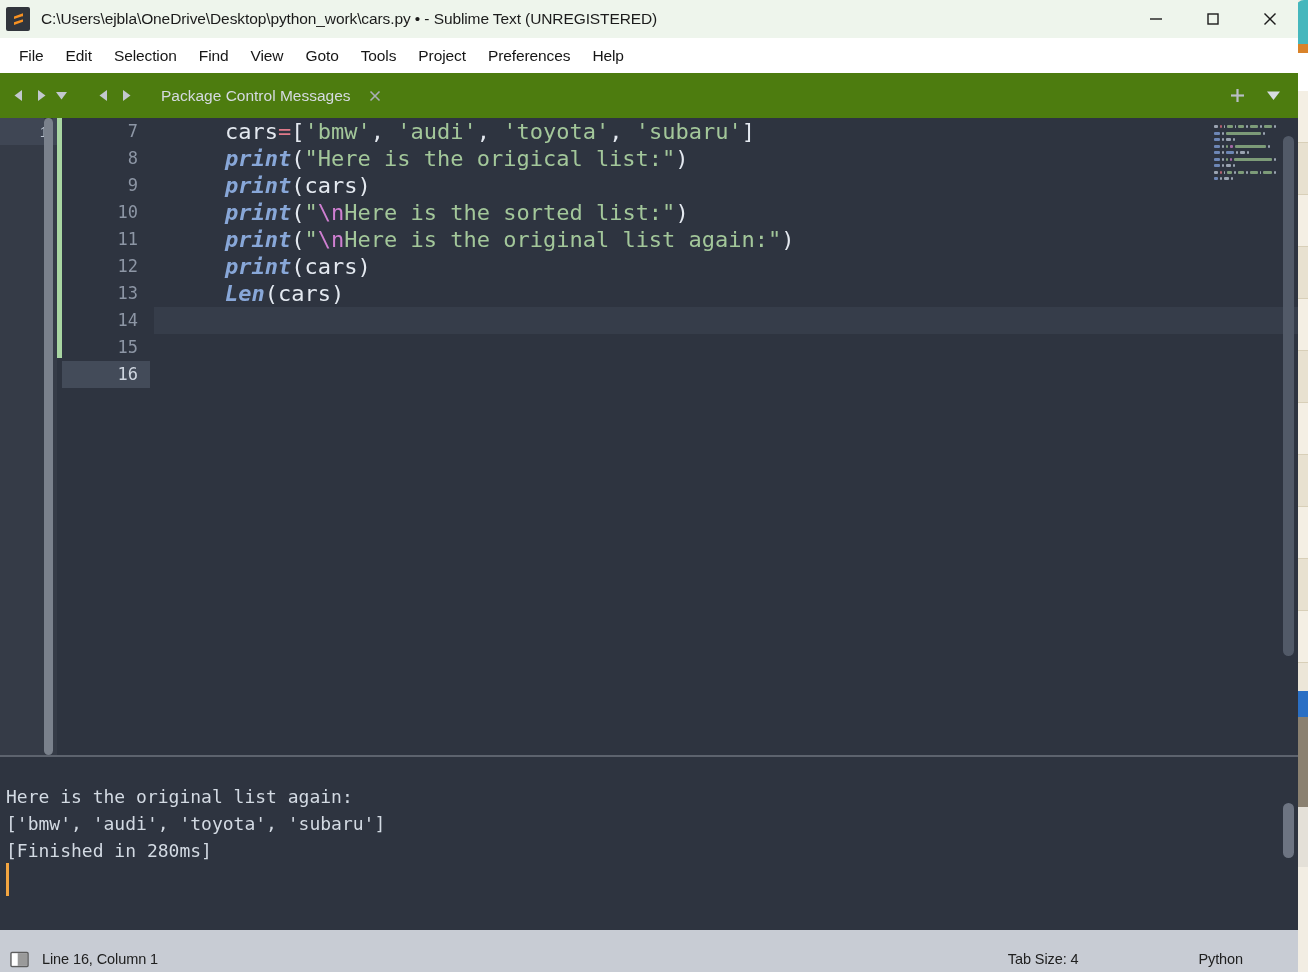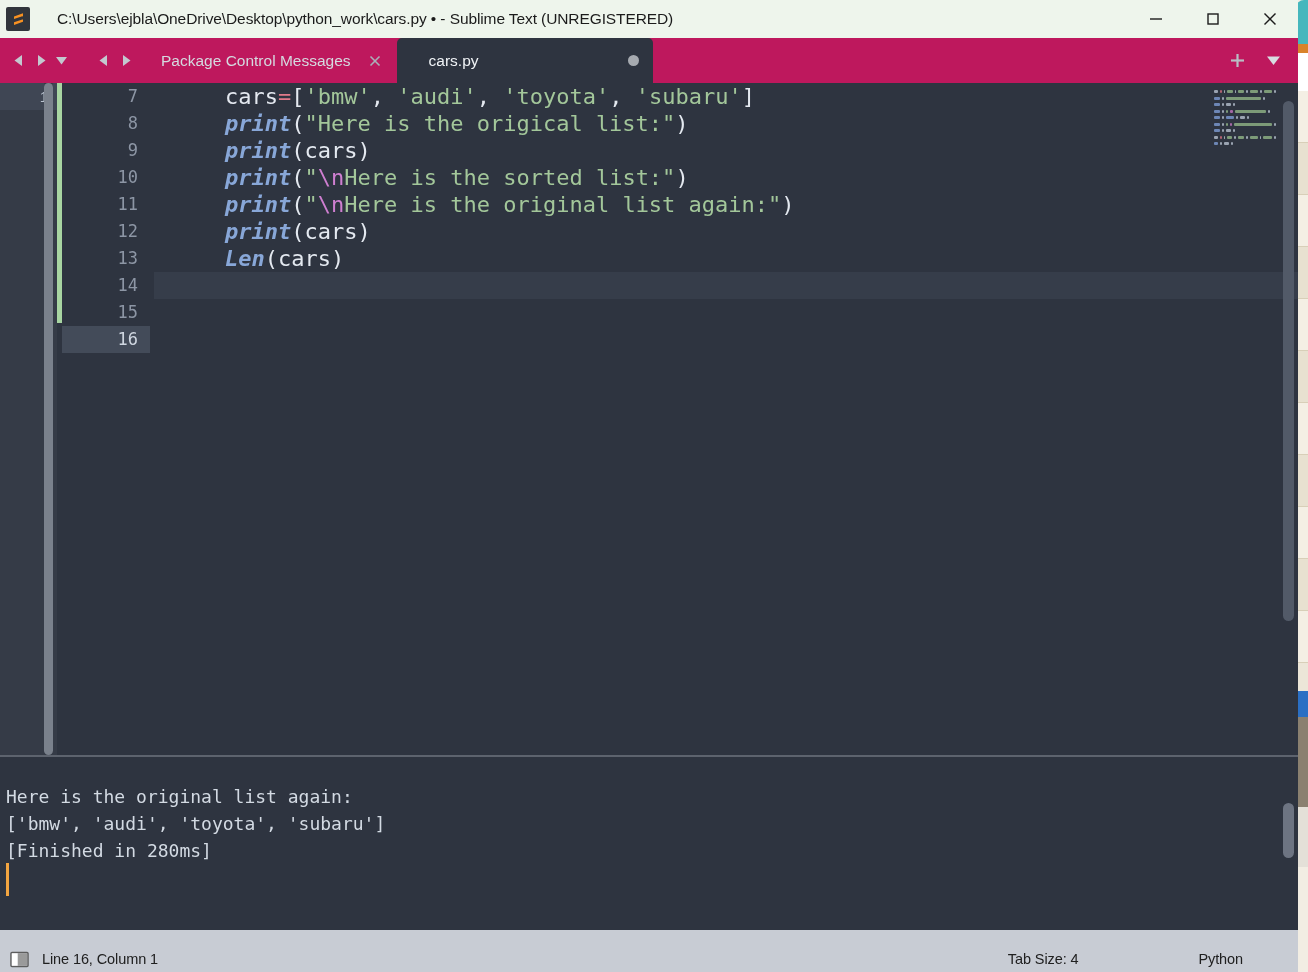--- a/index.html
+++ b/index.html
@@ -75,21 +75,21 @@
   .logo {
     width: 24px; height: 24px;
     margin-left: 6px;
     background: #31353c;
     border-radius: 2px;
     display: flex; align-items: center; justify-content: center;
     flex: none;
   }
   .logo svg { display: block; }
   .title-text {
-    margin-left: 27px;
+    margin-left: 11px;
     font-size: 15.5px;
     color: #1b1b1b;
     white-space: nowrap;
     letter-spacing: -0.1px;
   }
   .wincontrols {
     margin-left: auto;
     display: flex;
     height: 38px;
     flex: none;
@@ -116,21 +116,21 @@
     font-size: 15.5px;
     color: #161616;
     padding: 3px 11px;
     white-space: nowrap;
     letter-spacing: -0.1px;
   }
 
   
   .tabbar {
     height: 45px;
-    background: #be185d;
+    background: #4d7c0f;
     display: flex;
     align-items: flex-end;
     flex: none;
     position: relative;
   }
   .navgroup {
     display: flex;
     align-items: center;
     height: 45px;
     padding: 0 8px;
@@ -435,20 +435,32 @@
         </div>
         <div class="wbtn">
           <svg width="20" height="20" viewBox="0 0 20 20">
               <line x1="4.5" y1="4.5" x2="15.5" y2="15.5" stroke="#1c1c1c" stroke-width="1.5"></line>
               <line x1="15.5" y1="4.5" x2="4.5" y2="15.5" stroke="#1c1c1c" stroke-width="1.5"></line>
             </svg>
         </div>
       </div>
     </div>
 
+    <div class="menubar">
+      <div class="menu-item">File</div>
+      <div class="menu-item">Edit</div>
+      <div class="menu-item">Selection</div>
+      <div class="menu-item">Find</div>
+      <div class="menu-item">View</div>
+      <div class="menu-item">Goto</div>
+      <div class="menu-item">Tools</div>
+      <div class="menu-item">Project</div>
+      <div class="menu-item">Preferences</div>
+      <div class="menu-item">Help</div>
+    </div>
 
     <div class="tabbar">
       <div class="navgroup g1">
         <div class="navarrow">
           <svg width="17" height="17" viewBox="0 0 17 17">
               <path d="M11 3 L3.5 8.5 L11 14 Z" fill="#c3c8cf"></path>
             </svg>
         </div>
         <div class="navarrow">
           <svg width="17" height="17" viewBox="0 0 17 17">
@@ -477,24 +489,20 @@
       <div class="tab inactive">
         <span>Package Control Messages</span>
         <span class="tab-close">
           <svg width="14" height="14" viewBox="0 0 14 14">
               <line x1="2.5" y1="2.5" x2="11.5" y2="11.5" stroke="#aab0b8" stroke-width="1.6"></line>
               <line x1="11.5" y1="2.5" x2="2.5" y2="11.5" stroke="#aab0b8" stroke-width="1.6"></line>
             </svg>
         </span>
       </div>
 
-      <div class="tab active">
-        <span>cars.py</span>
-        <span class="tab-dot"></span>
-      </div>
 
       <div class="tabbar-right">
         <span class="tb-icon">
           <svg width="19" height="19" viewBox="0 0 19 19">
               <line x1="9.5" y1="3" x2="9.5" y2="16" stroke="#b9bec5" stroke-width="2.2"></line>
               <line x1="3" y1="9.5" x2="16" y2="9.5" stroke="#b9bec5" stroke-width="2.2"></line>
             </svg>
         </span>
         <span class="tb-icon">
           <svg width="21" height="21" viewBox="0 0 21 21">

